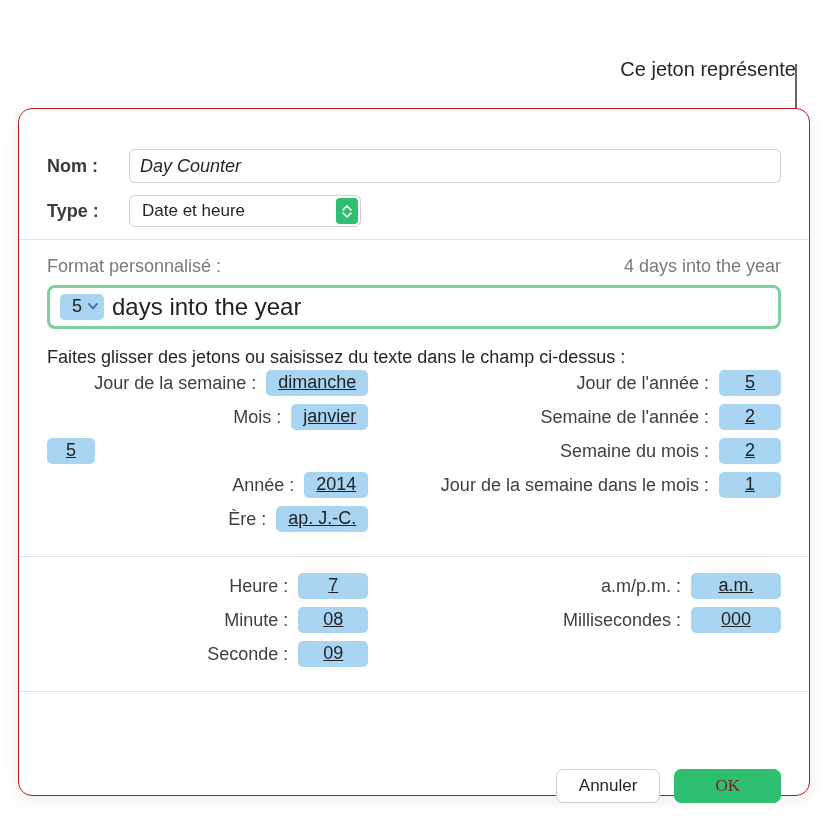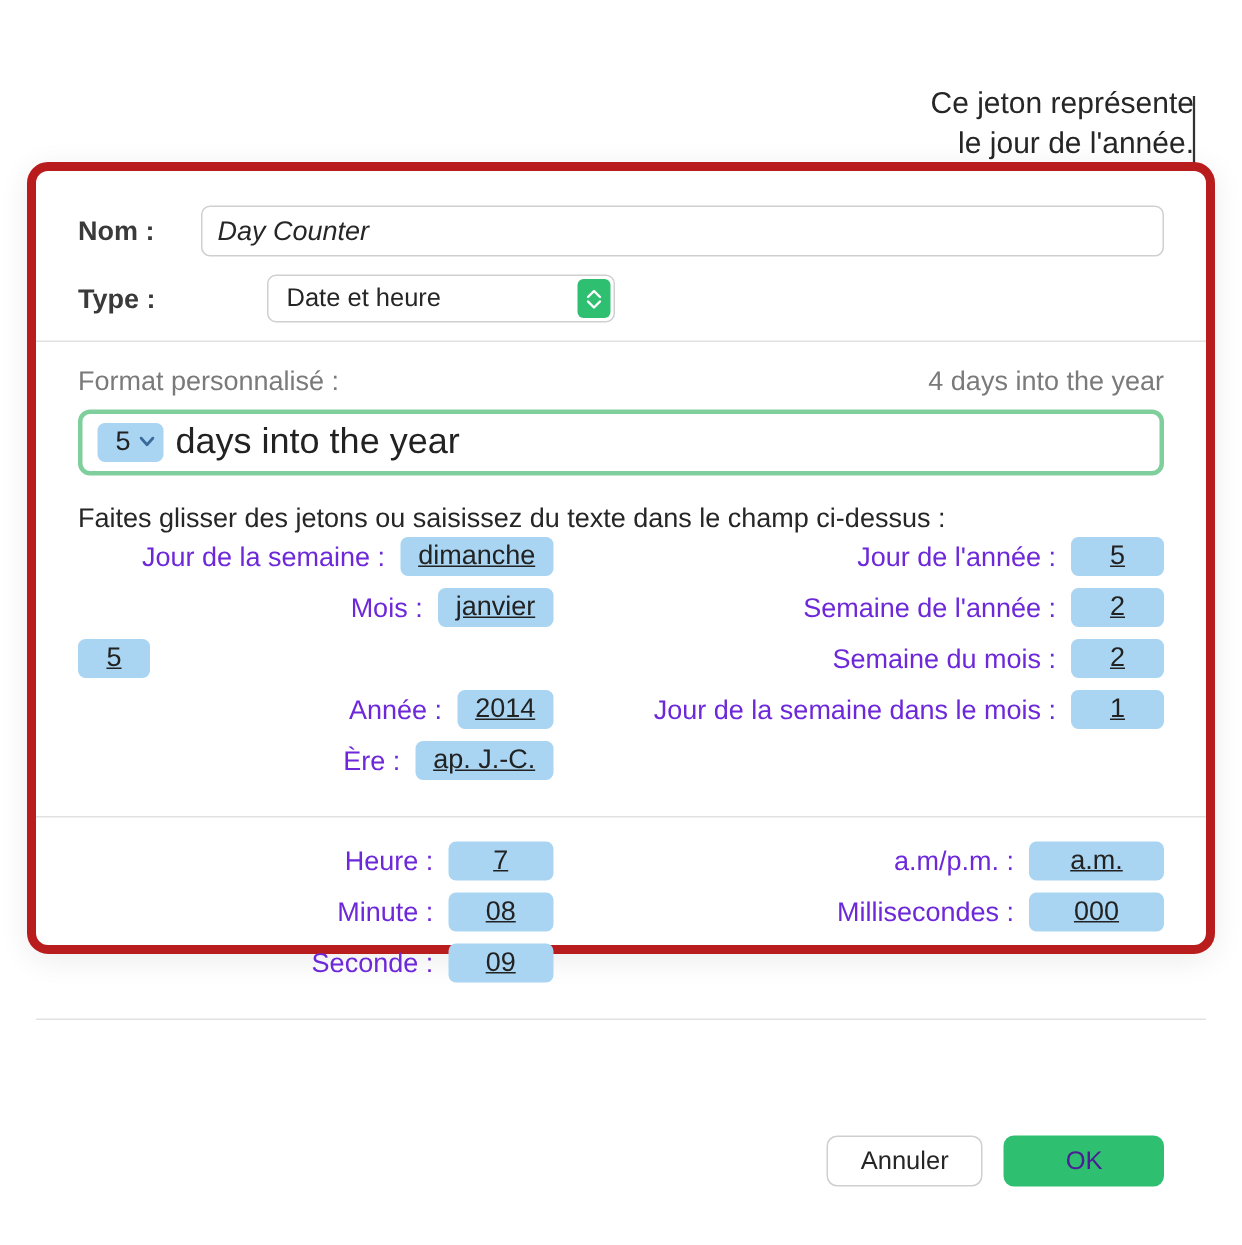--- a/index.html
+++ b/index.html
@@ -23,26 +23,26 @@
   }
   .callout-line {
     position: absolute;
     pointer-events: none;
   }
   .window {
     position: absolute;
     left: 18px;
     top: 108px;
     width: 792px;
-    height: 528px;
-    background: #fff;
-    border: 6px solid #b91c1c;
+    height: 688px;
+    background: #fff;
+    border: 1px solid #b91c1c;
     border-radius: 14px;
     box-shadow: 0 4px 20px rgba(0,0,0,0.08);
-    padding-top: 23px;
+    padding-top: 40px;
   }
   .row {
     display: flex;
     align-items: center;
     padding: 0 28px;
     margin-bottom: 12px;
   }
   .label-col {
     width: 82px;
     text-align: left;
@@ -66,21 +66,20 @@
     height: 32px;
     border: 1px solid #cfcfcf;
     border-radius: 6px;
     background: #fff;
     position: relative;
     display: flex;
     align-items: center;
     padding-left: 12px;
     font-size: 17px;
     color: #262626;
-    margin-left: 44px;
   }
   .select-arrows {
     position: absolute;
     right: 2px;
     top: 2px;
     bottom: 2px;
     width: 22px;
     background: #2fbf71;
     border-radius: 4px;
     display: flex;
@@ -151,21 +150,21 @@
     gap: 8px;
   }
   .token-row {
     display: flex;
     align-items: center;
     gap: 10px;
   }
   .token-row .tlabel {
     flex: 1;
     text-align: right;
-    color: #6d28d9;
+    color: #404040;
     font-size: 18px;
   }
   .token-row .token { min-width: 48px; justify-content: center; text-decoration: underline; }
   .buttons {
     display: flex;
     justify-content: flex-end;
     gap: 14px;
     padding: 16px 28px 0 28px;
   }
   .btn {
@@ -175,30 +174,30 @@
     padding: 0 22px;
     border: 1px solid #cfcfcf;
     background: #fff;
     color: #262626;
     cursor: pointer;
     margin-top: 45px;
   }
   .btn.primary {
     background: #2fbf71;
     border-color: #2fbf71;
-    color: #4c1d95;
+    color: #7f1d1d;
     padding: 0 40px;
+    font-family: Liberation Serif, serif;
   }
 </style>
 </head>
 <body>
 
 <div class="callout-text">
   <div>Ce jeton représente</div>
-  <div>le jour de l'année.</div>
 </div>
 
 <svg class="callout-line" width="828" height="830" style="left:0;top:0">
   <path d="M 796 64 L 796 413 L 752 413" stroke="#333" stroke-width="1.5" fill="none"></path>
 </svg>
 
 <div class="window">
 
   <div class="row">
     <div class="label-col">Nom :</div>

